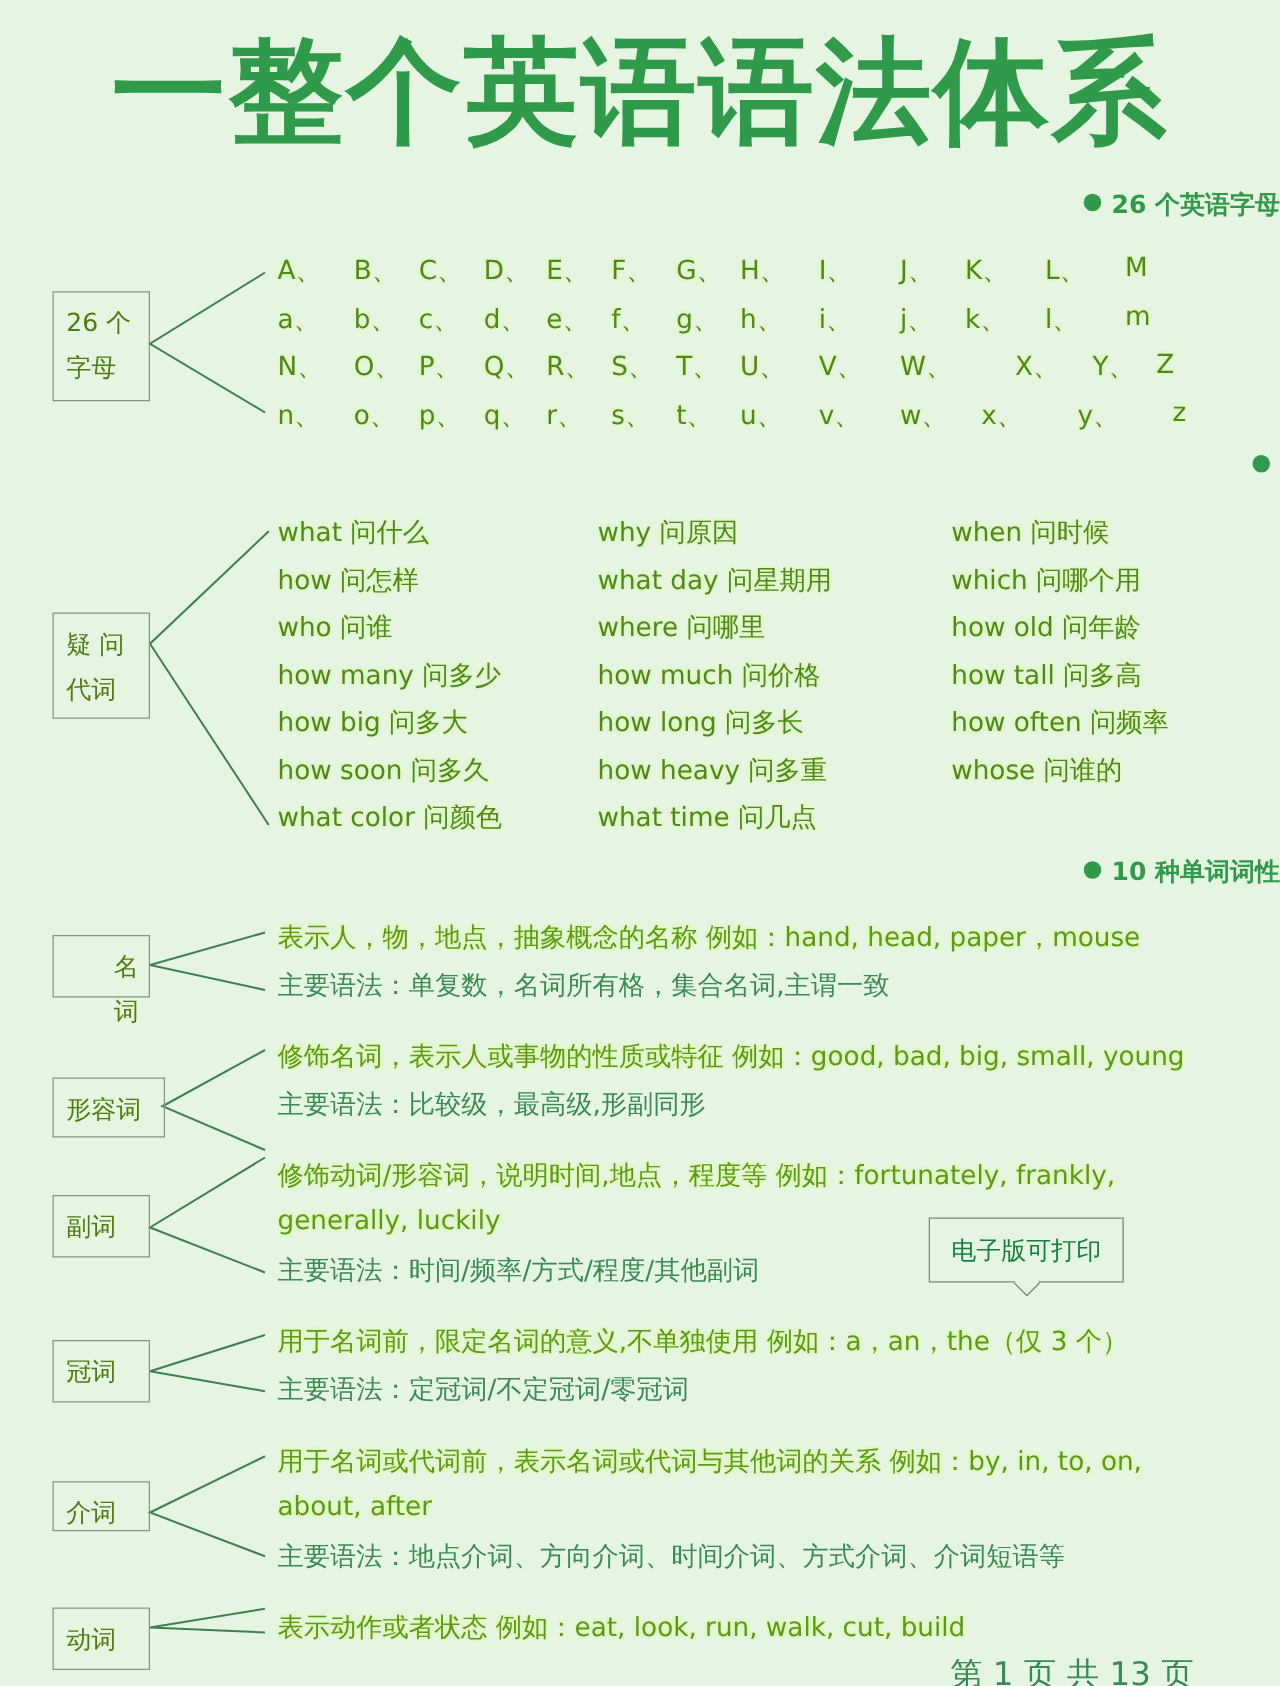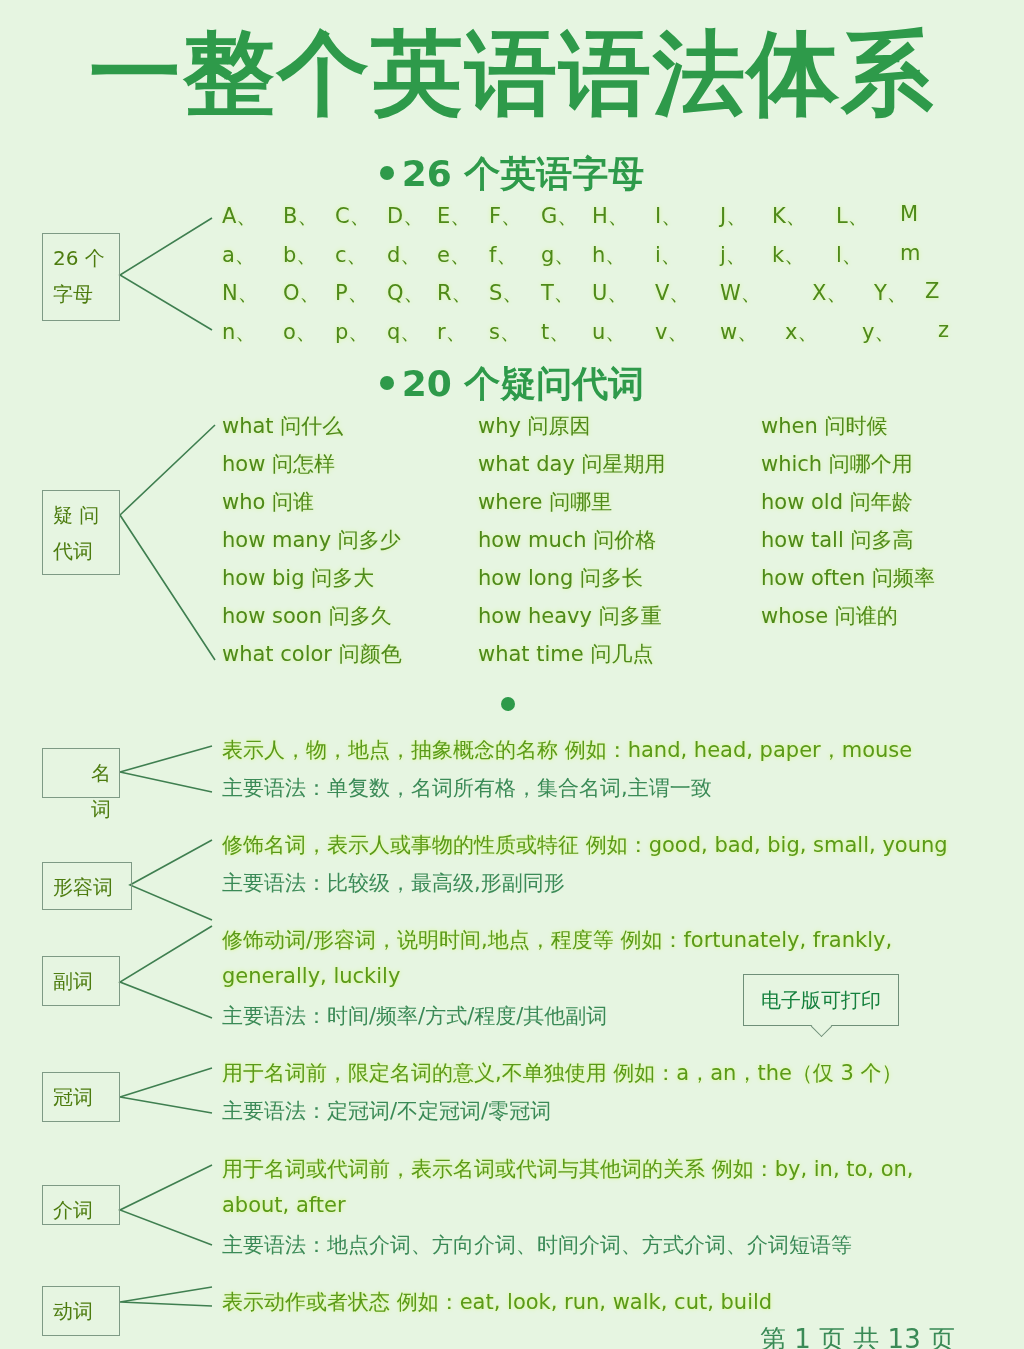--- a/index.html
+++ b/index.html
@@ -8,22 +8,22 @@
     background: #e6f5e1;
     font-family: "DejaVu Sans", "Liberation Sans", sans-serif;
     position: relative;
   }
   .title {
     position: absolute; left: 0; top: 14px; width: 1024px; text-align: center;
     font-size: 92px; font-weight: bold; color: #2e9a4a; letter-spacing: 2px;
     line-height: 120px;
   }
   .sec-head {
-    position: absolute; left: 0; width: 1024px; text-align: center;
-    font-size: 36px; font-weight: bold; color: #2e9a4a;
+    position: absolute; left: 0; width: 1024px; text-align: right;
+    font-size: 20px; font-weight: bold; color: #2e9a4a;
   }
   .sec-head .dot {
     display: inline-block; width: 14px; height: 14px; border-radius: 50%;
     background: #2e9a4a; margin-right: 8px; vertical-align: middle; position: relative; top: -3px;
   }
   .box {
     position: absolute; border: 1.5px solid #7e9a85; color: #4d7c0f;
     font-size: 20px; box-sizing: border-box; padding: 6px 10px; line-height: 36px;
     background: transparent;
   }
@@ -131,21 +131,21 @@
     <div class="letter" style="left: 541px; top: 318px;">t、</div>
     <div class="letter" style="left: 592px; top: 318px;">u、</div>
     <div class="letter" style="left: 655px; top: 318px;">v、</div>
     <div class="letter" style="left: 720px; top: 318px;">w、</div>
     <div class="letter" style="left: 785px; top: 318px;">x、</div>
     <div class="letter" style="left: 862px; top: 318px;">y、</div>
     <div class="letter" style="left: 938px; top: 318px;">z</div>
   </div>
 
 <div class="sec-head" style="top:360px;">
-  <span class="dot"></span><span>20 个疑问代词</span>
+  <span class="dot"></span>
 </div>
 <div class="box" style="left:42px;top:490px;width:78px;height:85px;">
   <div>疑  问</div>
   <div>代词</div>
 </div>
 <div id="questions">
     <div class="q" style="left: 222px; top: 412px;">what 问什么</div>
     <div class="q" style="left: 222px; top: 450px;">how 问怎样</div>
     <div class="q" style="left: 222px; top: 488px;">who  问谁</div>
     <div class="q" style="left: 222px; top: 526px;">how many 问多少</div>
@@ -161,21 +161,21 @@
     <div class="q" style="left: 478px; top: 640px;">what time 问几点</div>
     <div class="q" style="left: 761px; top: 412px;">when 问时候</div>
     <div class="q" style="left: 761px; top: 450px;">which 问哪个用</div>
     <div class="q" style="left: 761px; top: 488px;">how old 问年龄</div>
     <div class="q" style="left: 761px; top: 526px;">how tall 问多高</div>
     <div class="q" style="left: 761px; top: 564px;">how often 问频率</div>
     <div class="q" style="left: 761px; top: 602px;">whose 问谁的</div>
   </div>
 
 <div class="sec-head" style="top:684px;">
-  <span class="dot"></span>
+  <span class="dot"></span><span>10 种单词词性</span>
 </div>
 
 <div class="box" style="left:42px;top:748px;width:78px;height:50px;padding-left:48px;"><span>名词</span></div>
 <div class="txt" style="left:222px;top:736px;">表示人，物，地点，抽象概念的名称     例如：hand, head, paper，mouse</div>
 <div class="txt gram" style="left:222px;top:774px;">主要语法：单复数，名词所有格，集合名词,主谓一致</div>
 
 <div class="box" style="left:42px;top:862px;width:90px;height:48px;"><span>形容词</span></div>
 <div class="txt" style="left:222px;top:831px;">修饰名词，表示人或事物的性质或特征    例如：good, bad, big, small, young</div>
 <div class="txt gram" style="left:222px;top:869px;">主要语法：比较级，最高级,形副同形</div>
 

